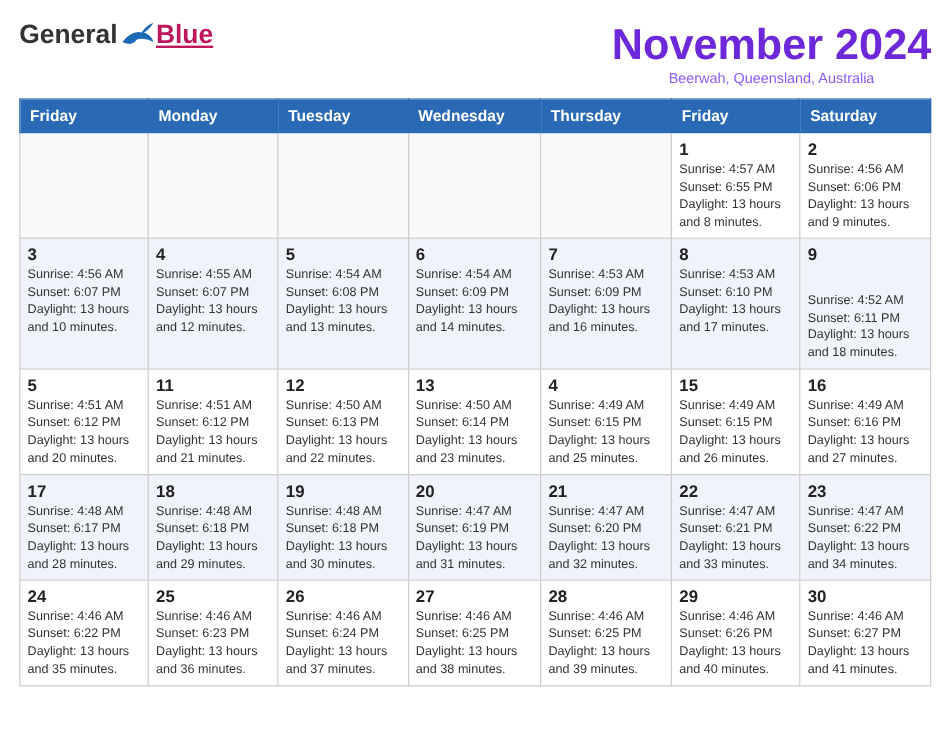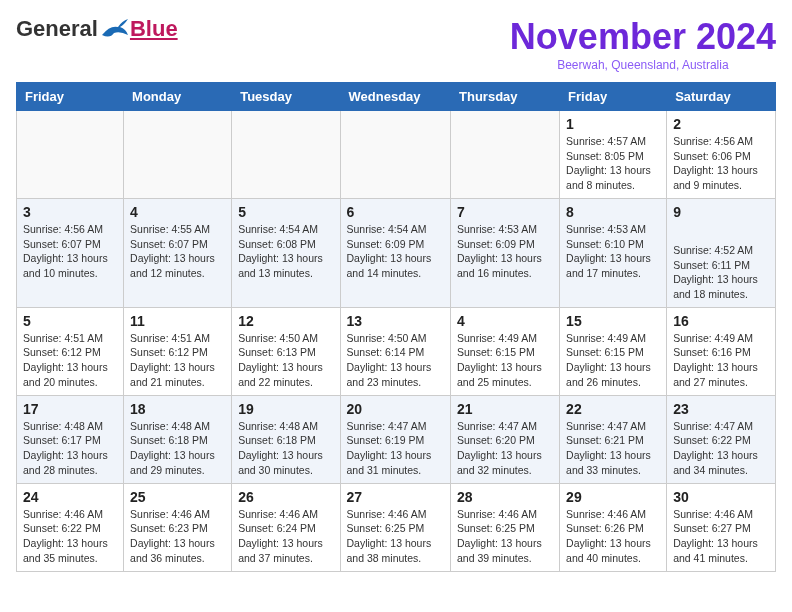--- a/index.html
+++ b/index.html
@@ -134,21 +134,21 @@
   <tbody id="calendar-body">
   <tr class="row-white">
         <td class="empty"></td>
         <td class="empty"></td>
         <td class="empty"></td>
         <td class="empty"></td>
         <td class="empty"></td>
         <td>
           <span class="day-number">1</span>
           <div class="day-info" style="white-space: pre-line;">Sunrise: 4:57 AM
-Sunset: 8:05 PM
+Sunset: 6:55 PM
 Daylight: 13 hours and 8 minutes.</div>
         </td>
         <td>
           <span class="day-number">2</span>
           <div class="day-info" style="white-space: pre-line;">Sunrise: 4:56 AM
 Sunset: 6:06 PM
 Daylight: 13 hours and 9 minutes.</div>
         </td>
       </tr>
       <tr class="row-shaded">

